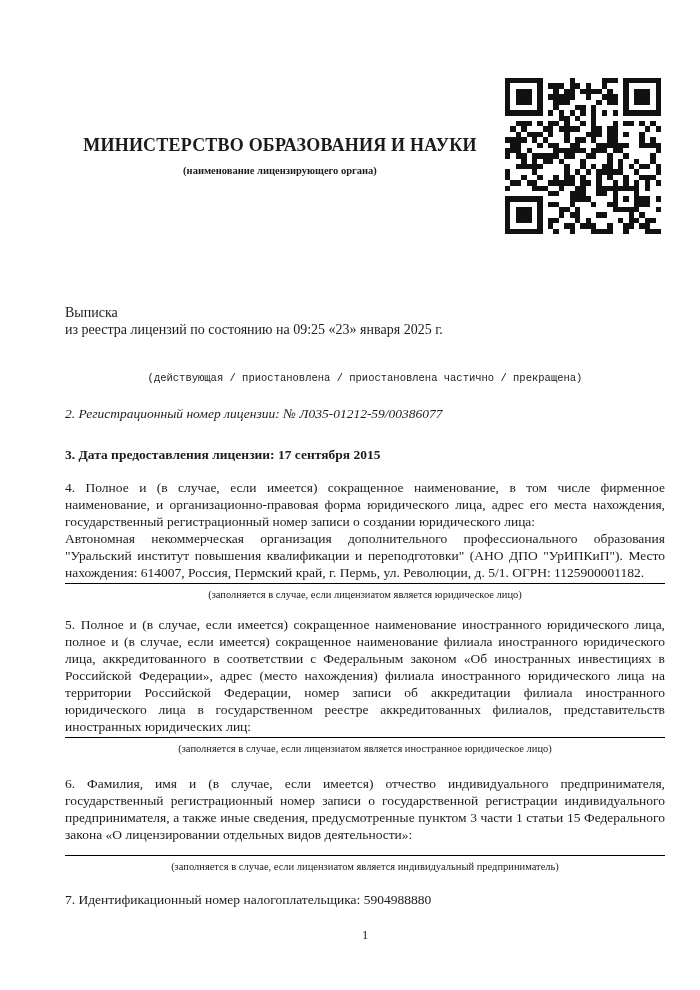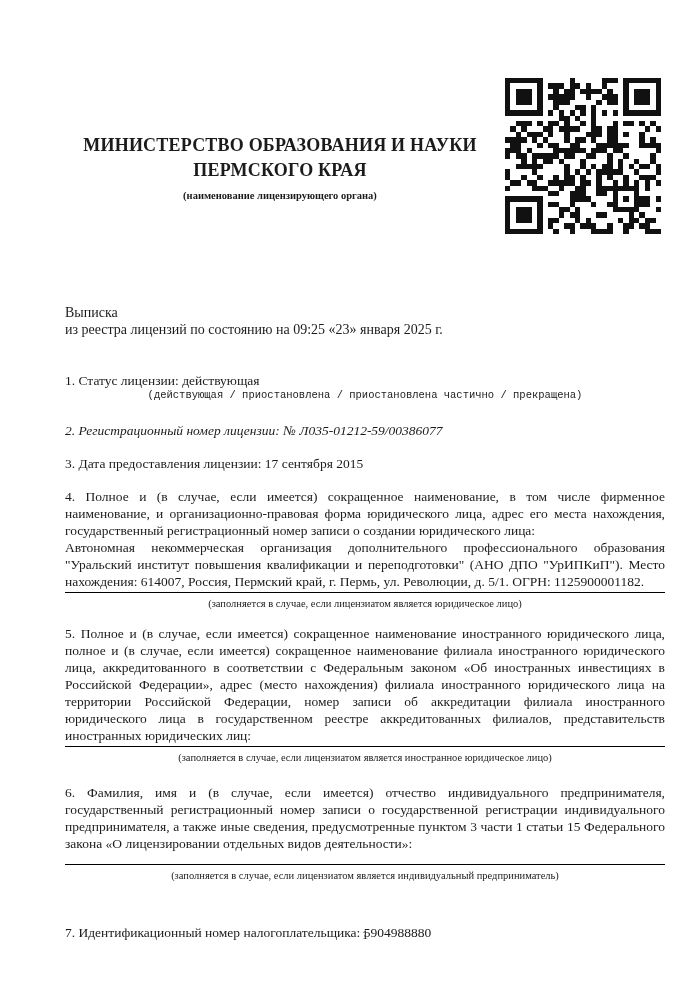--- a/index.html
+++ b/index.html
@@ -431,58 +431,56 @@
         <rect x="19" y="28" width="1" height="1"></rect>
         <rect x="22" y="28" width="1" height="1"></rect>
         <rect x="26" y="28" width="1" height="1"></rect>
         <rect x="27" y="28" width="1" height="1"></rect>
         <rect x="28" y="28" width="1" height="1"></rect>
       </g>
     </svg>
 
   <div class="ministry">
     <div class="name">МИНИСТЕРСТВО ОБРАЗОВАНИЯ И НАУКИ</div>
-    <div class="name">ПЕРМСКОГО КРАЯ</div>
     <div class="sub">(наименование лицензирующего органа)</div>
   </div>
 
   <div class="doc-title">
     <div>Выписка</div>
     <div>из реестра лицензий по состоянию на 09:25 «23» января 2025 г.</div>
   </div>
 
   <div class="content">
 
     <div>
-      <div>1. Статус лицензии: действующая</div>
       <div class="fill-caption" style="margin-top:0;font-family:Liberation Mono, monospace;">(действующая / приостановлена / приостановлена частично / прекращена)</div>
     </div>
 
     <div style="margin-top:20px;font-style:italic;">2. Регистрационный номер лицензии: № Л035-01212-59/00386077</div>
 
-    <div style="margin-top:16px;">3. Дата предоставления лицензии: 17 сентября 2015</div>
+    <div style="margin-top:24px;font-weight:bold;">3. Дата предоставления лицензии: 17 сентября 2015</div>
 
     <div style="margin-top:16px;">
       <div class="para">4. Полное и (в случае, если имеется) сокращенное наименование, в том числе фирменное наименование, и организационно-правовая форма юридического лица, адрес его места нахождения, государственный регистрационный номер записи о создании юридического лица:</div>
       <div class="para">Автономная некоммерческая организация дополнительного профессионального образования "Уральский институт повышения квалификации и переподготовки" (АНО ДПО "УрИПКиП"). Место нахождения: 614007, Россия, Пермский край, г. Пермь, ул. Революции, д. 5/1. ОГРН: 1125900001182.</div>
       <div class="rule"></div>
       <div class="fill-caption">(заполняется в случае, если лицензиатом является юридическое лицо)</div>
     </div>
 
     <div style="margin-top:15px;">
       <div class="para">5. Полное и (в случае, если имеется) сокращенное наименование иностранного юридического лица, полное и (в случае, если имеется) сокращенное наименование филиала иностранного юридического лица, аккредитованного в соответствии с Федеральным законом «Об иностранных инвестициях в Российской Федерации», адрес (место нахождения) филиала иностранного юридического лица на территории Российской Федерации, номер записи об аккредитации филиала иностранного юридического лица в государственном реестре аккредитованных филиалов, представительств иностранных юридических лиц:</div>
       <div class="rule"></div>
       <div class="fill-caption">(заполняется в случае, если лицензиатом является иностранное юридическое лицо)</div>
     </div>
 
     <div style="margin-top:20px;">
       <div class="para">6. Фамилия, имя и (в случае, если имеется) отчество индивидуального предпринимателя, государственный регистрационный номер записи о государственной регистрации индивидуального предпринимателя, а также иные сведения, предусмотренные пунктом 3 части 1 статьи 15 Федерального закона «О лицензировании отдельных видов деятельности»:</div>
       <div class="rule" style="margin-top:12px;"></div>
       <div class="fill-caption">(заполняется в случае, если лицензиатом является индивидуальный предприниматель)</div>
     </div>
 
-    <div style="margin-top:42px;">7. Идентификационный номер налогоплательщика: 5904988880</div>
+    <div style="margin-top:18px;">7. Идентификационный номер налогоплательщика: 5904988880</div>
 
   </div>
 
   <div class="footer">1</div>
 
 </div>
 
 </body></html>

